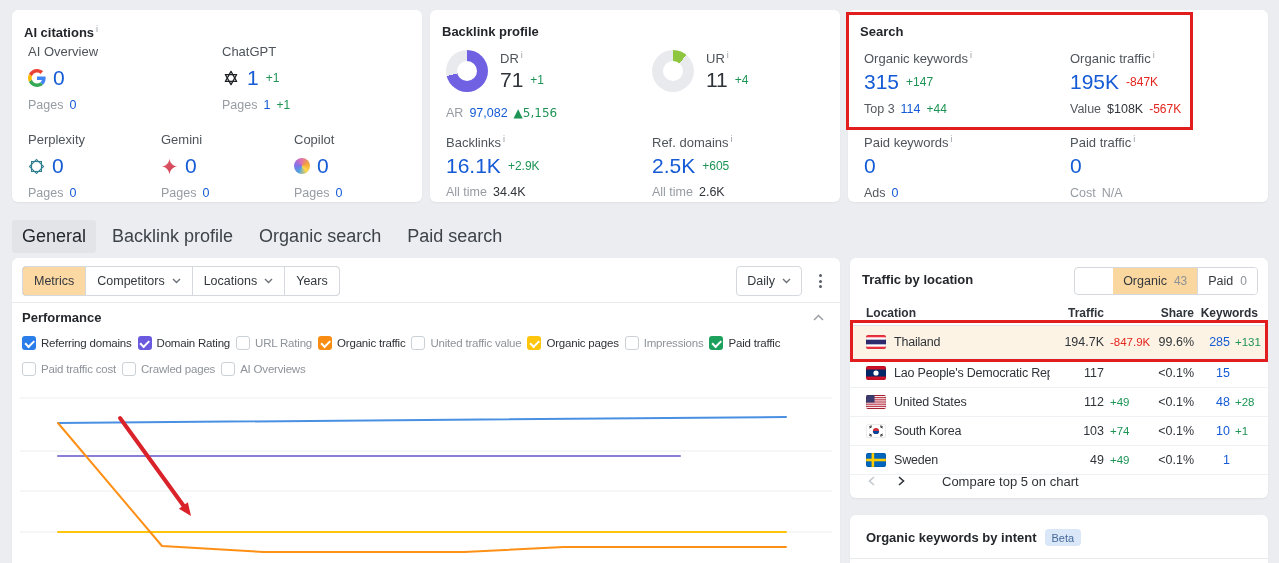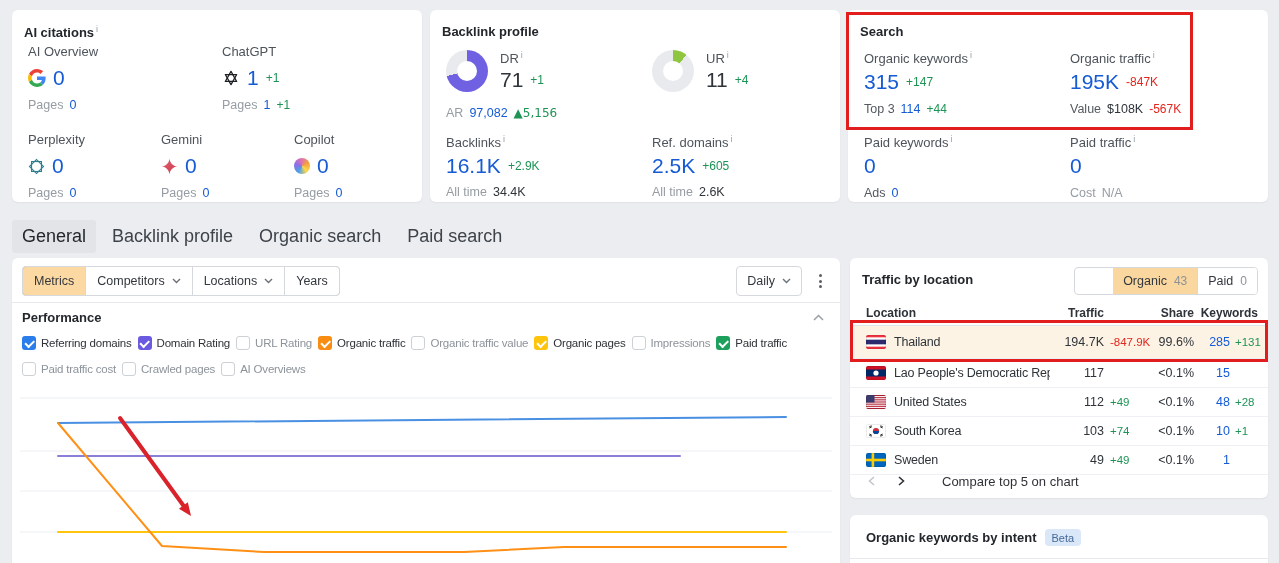--- a/index.html
+++ b/index.html
@@ -323,21 +323,21 @@
       <label class="cb">
           <span class="box off"></span>
           <span class="lab-off">URL Rating</span>
         </label>
       <label class="cb">
           <span class="box on on-orange"></span>
           <span class="lab-on">Organic traffic</span>
         </label>
       <label class="cb">
           <span class="box off"></span>
-          <span class="lab-off">Organic traffic value</span>
+          <span class="lab-off">United traffic value</span>
         </label>
       <label class="cb">
           <span class="box on on-yellow"></span>
           <span class="lab-on">Organic pages</span>
         </label>
       <label class="cb">
           <span class="box off"></span>
           <span class="lab-off">Impressions</span>
         </label>
       <label class="cb">

